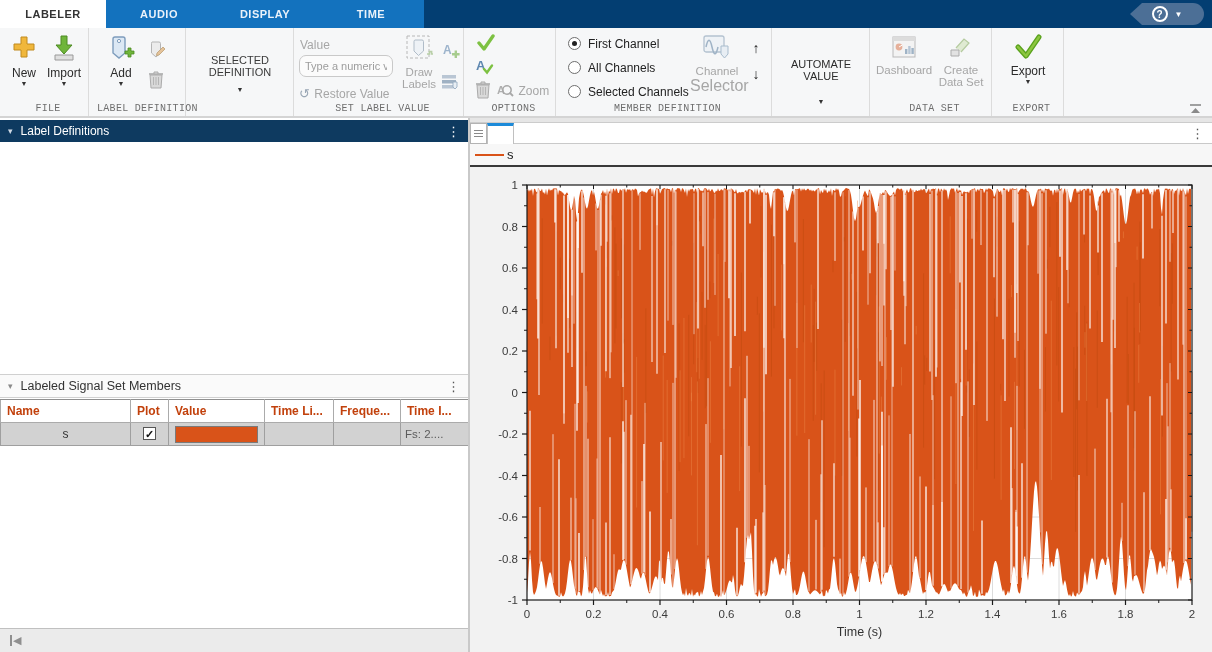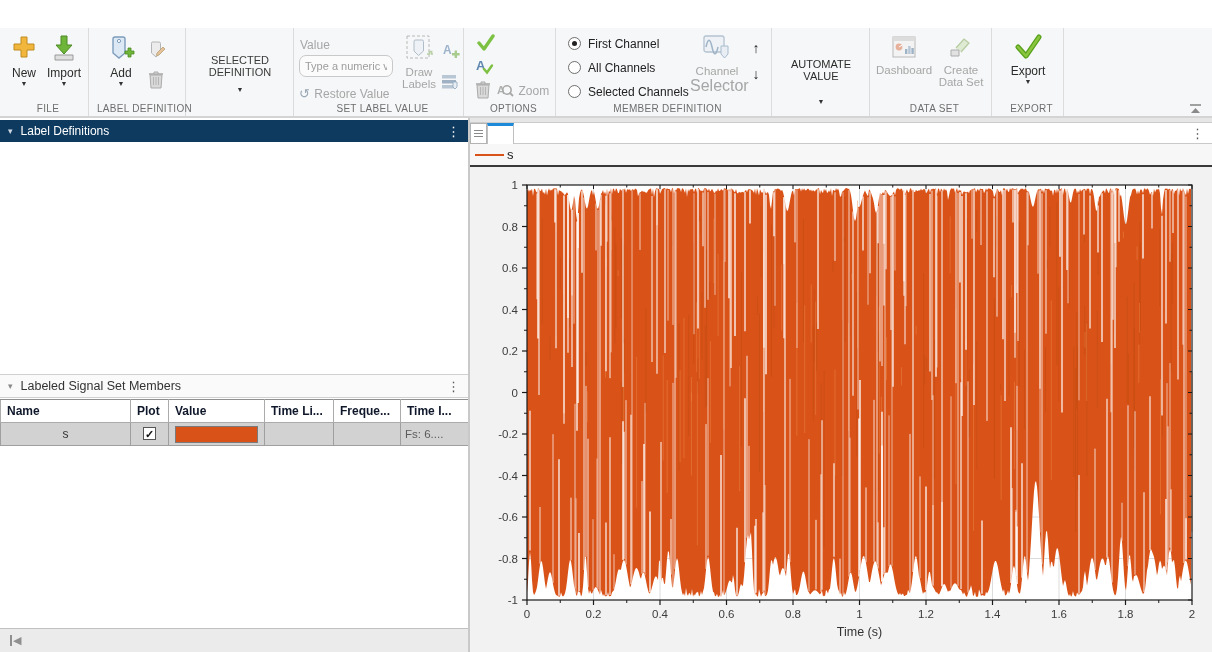--- a/index.html
+++ b/index.html
@@ -11,21 +11,21 @@
   .tabs-blue { position:absolute; left:0; top:0; width:424px; height:28px; background:#1372be; display:flex; }
   .tab { flex:1; display:flex; align-items:center; justify-content:center; font-size:11px; font-weight:700; letter-spacing:.5px; color:#eaf2fa; cursor:default; }
   .tab.active { background:#fff; color:#333; }
   .help-pill { position:absolute; right:8px; top:3px; width:74px; height:22px; background:#4c6f96; clip-path:polygon(12px 0,100% 0,100% 100%,12px 100%,0 50%); border-radius:0 11px 11px 0; display:flex; align-items:center; justify-content:center; gap:7px; }
   .help-circle { width:16px; height:16px; border:2px solid #fff; border-radius:50%; color:#fff; font-size:10px; font-weight:700; display:flex; align-items:center; justify-content:center; }
   .caret-w { color:#fff; font-size:8px; }
 
   
   .toolstrip { position:absolute; left:0; top:28px; width:1212px; height:90px; background:#f6f7f8; border-bottom:2px solid #d4d4d4; }
   .ts-sec { position:absolute; top:0; height:88px; border-right:1px solid #dcdcdc; }
-  .ts-label { position:absolute; bottom:2px; left:8px; right:0; text-align:center; font-size:10px; color:#6e6e6e; letter-spacing:.3px; white-space:nowrap; }
+  .ts-label { position:absolute; bottom:2px; left:8px; right:0; text-align:center; font-size:10px; color:#6e6e6e; letter-spacing:.3px; white-space:nowrap;font-family:Liberation Mono, monospace; }
   .ts-item { position:absolute; text-align:center; }
   .ts-text { font-size:12px; color:#2b2b2b; }
   .ts-text.dis { color:#a6a6a6; }
   .caret { font-size:7px; color:#333; line-height:7px; }
   .mini { position:absolute; width:20px; height:20px; }
   .radio-row { position:absolute; display:flex; align-items:center; gap:7px; height:15px; }
   .radio { width:13px; height:13px; border:1px solid #6e6e6e; border-radius:50%; background:#fff; position:relative; }
   .radio.sel:after { content:""; position:absolute; left:3px; top:3px; width:5px; height:5px; border-radius:50%; background:#222; }
   .radio-label { font-size:12px; color:#222; white-space:nowrap; }
   .arrow-btn { position:absolute; font-size:14px; color:#1a1a1a; width:16px; text-align:center; cursor:default; }
@@ -35,21 +35,21 @@
 
   
   .left-panel { position:absolute; left:0; top:118px; width:468px; height:534px; background:#fff; }
   .defs-header { position:absolute; left:0; top:2px; width:468px; height:22px; background:#0e3a60; color:#fff; display:flex; align-items:center; font-size:12px; padding:0 8px; gap:8px; }
   .defs-header .tri { font-size:9px; color:#cfd9e4; }
   .dots { margin-left:auto; color:#fff; font-size:13px; letter-spacing:0; }
   .members-header { position:absolute; left:0; top:256px; width:468px; height:24px; background:#fafafa; border-top:1px solid #d0d0d0; border-bottom:1px solid #d0d0d0; display:flex; align-items:center; font-size:12.5px; color:#333; padding:0 8px; gap:8px; }
   .members-header .tri { font-size:9px; color:#8a8a8a; }
   .members-header .dots { color:#555; }
   .sig-table { position:absolute; left:0; top:281px; width:468px; border-collapse:collapse; table-layout:fixed; font-size:12px; }
-  .sig-table th { border:1px solid #ababab; border-top:1px solid #8f8f8f; background:#fff; text-align:left; font-weight:700; color:#0f172a; padding:3px 6px; height:23px; overflow:hidden; white-space:nowrap; }
+  .sig-table th { border:1px solid #ababab; border-top:1px solid #8f8f8f; background:#fff; text-align:left; font-weight:700; color:#c2410c; padding:3px 6px; height:23px; overflow:hidden; white-space:nowrap; }
   .sig-table td { border:1px solid #9f9f9f; background:#d2d2d2; height:23px; padding:0 4px; overflow:hidden; white-space:nowrap; color:#333; }
   .cell-center { text-align:center; }
   .val-swatch { margin:2px 2px; height:17px; background:#d95319; border:1px solid #7a7a7a; }
   .cb { display:inline-block; width:13px; height:13px; background:#fff; border:1px solid #555; font-size:11px; line-height:12px; text-align:center; color:#111; font-weight:700; }
   .fs-text { color:#5c5c5c; font-size:11.5px; }
   .statusbar { position:absolute; left:0; top:510px; width:468px; height:24px; background:#ebebeb; border-top:1px solid #c0c0c0; display:flex; align-items:center; padding:0 10px; }
   .collapse-left { color:#8f8f8f; font-size:11px; border-left:2px solid #8f8f8f; padding-left:1px; line-height:11px; }
   .splitter { position:absolute; left:468px; top:118px; width:2px; height:534px; background:#c9c9c9; }
 
   
@@ -66,20 +66,32 @@
   .legend-line { position:absolute; left:5px; top:10px; width:29px; height:2px; background:#d95319; }
   .legend-text { position:absolute; left:37px; top:3px; font-size:13px; color:#1a1a1a; }
   .plot-sep { position:absolute; left:0; top:47px; width:742px; height:2px; background:#3a3a3a; }
   #chart-host { position:absolute; left:0; top:49px; width:742px; height:485px; }
 </style>
 </head>
 <body>
 
 <div id="app">
 
+  <div class="tabbar">
+    <div class="tabs-blue">
+      <div class="tab active">LABELER</div>
+      <div class="tab">AUDIO</div>
+      <div class="tab">DISPLAY</div>
+      <div class="tab">TIME</div>
+    </div>
+    <div class="help-pill">
+      <span class="help-circle">?</span>
+      <span class="caret-w">▼</span>
+    </div>
+  </div>
 
   <div class="toolstrip">
 
     <div class="ts-sec" style="left:0;width:89px;">
       <div class="ts-item" style="left:6px;top:6px;width:36px;">
         <svg width="26" height="28" viewBox="0 0 26 28">
             <path d="M10 3h6v7h7v6h-7v7h-6v-7H3v-6h7z" fill="#f0b73c" stroke="#c08a1e" stroke-width="1"></path>
           </svg>
         <div class="ts-text">New</div>
         <div class="caret">▼</div>
@@ -308,21 +320,21 @@
       </thead>
       <tbody>
         <tr>
           <td class="cell-center">s</td>
           <td class="cell-center"><span class="cb">✓</span></td>
           <td>
               <div class="val-swatch" style="background: rgb(217, 83, 25);"></div>
             </td>
           <td></td>
           <td></td>
-          <td><span class="fs-text">Fs: 6....</span></td>
+          <td><span class="fs-text">Fs: 2....</span></td>
         </tr>
       </tbody>
     </table>
 
     <div class="statusbar">
       <span class="collapse-left">◀</span>
     </div>
   </div>
 
   <div class="splitter"></div>

